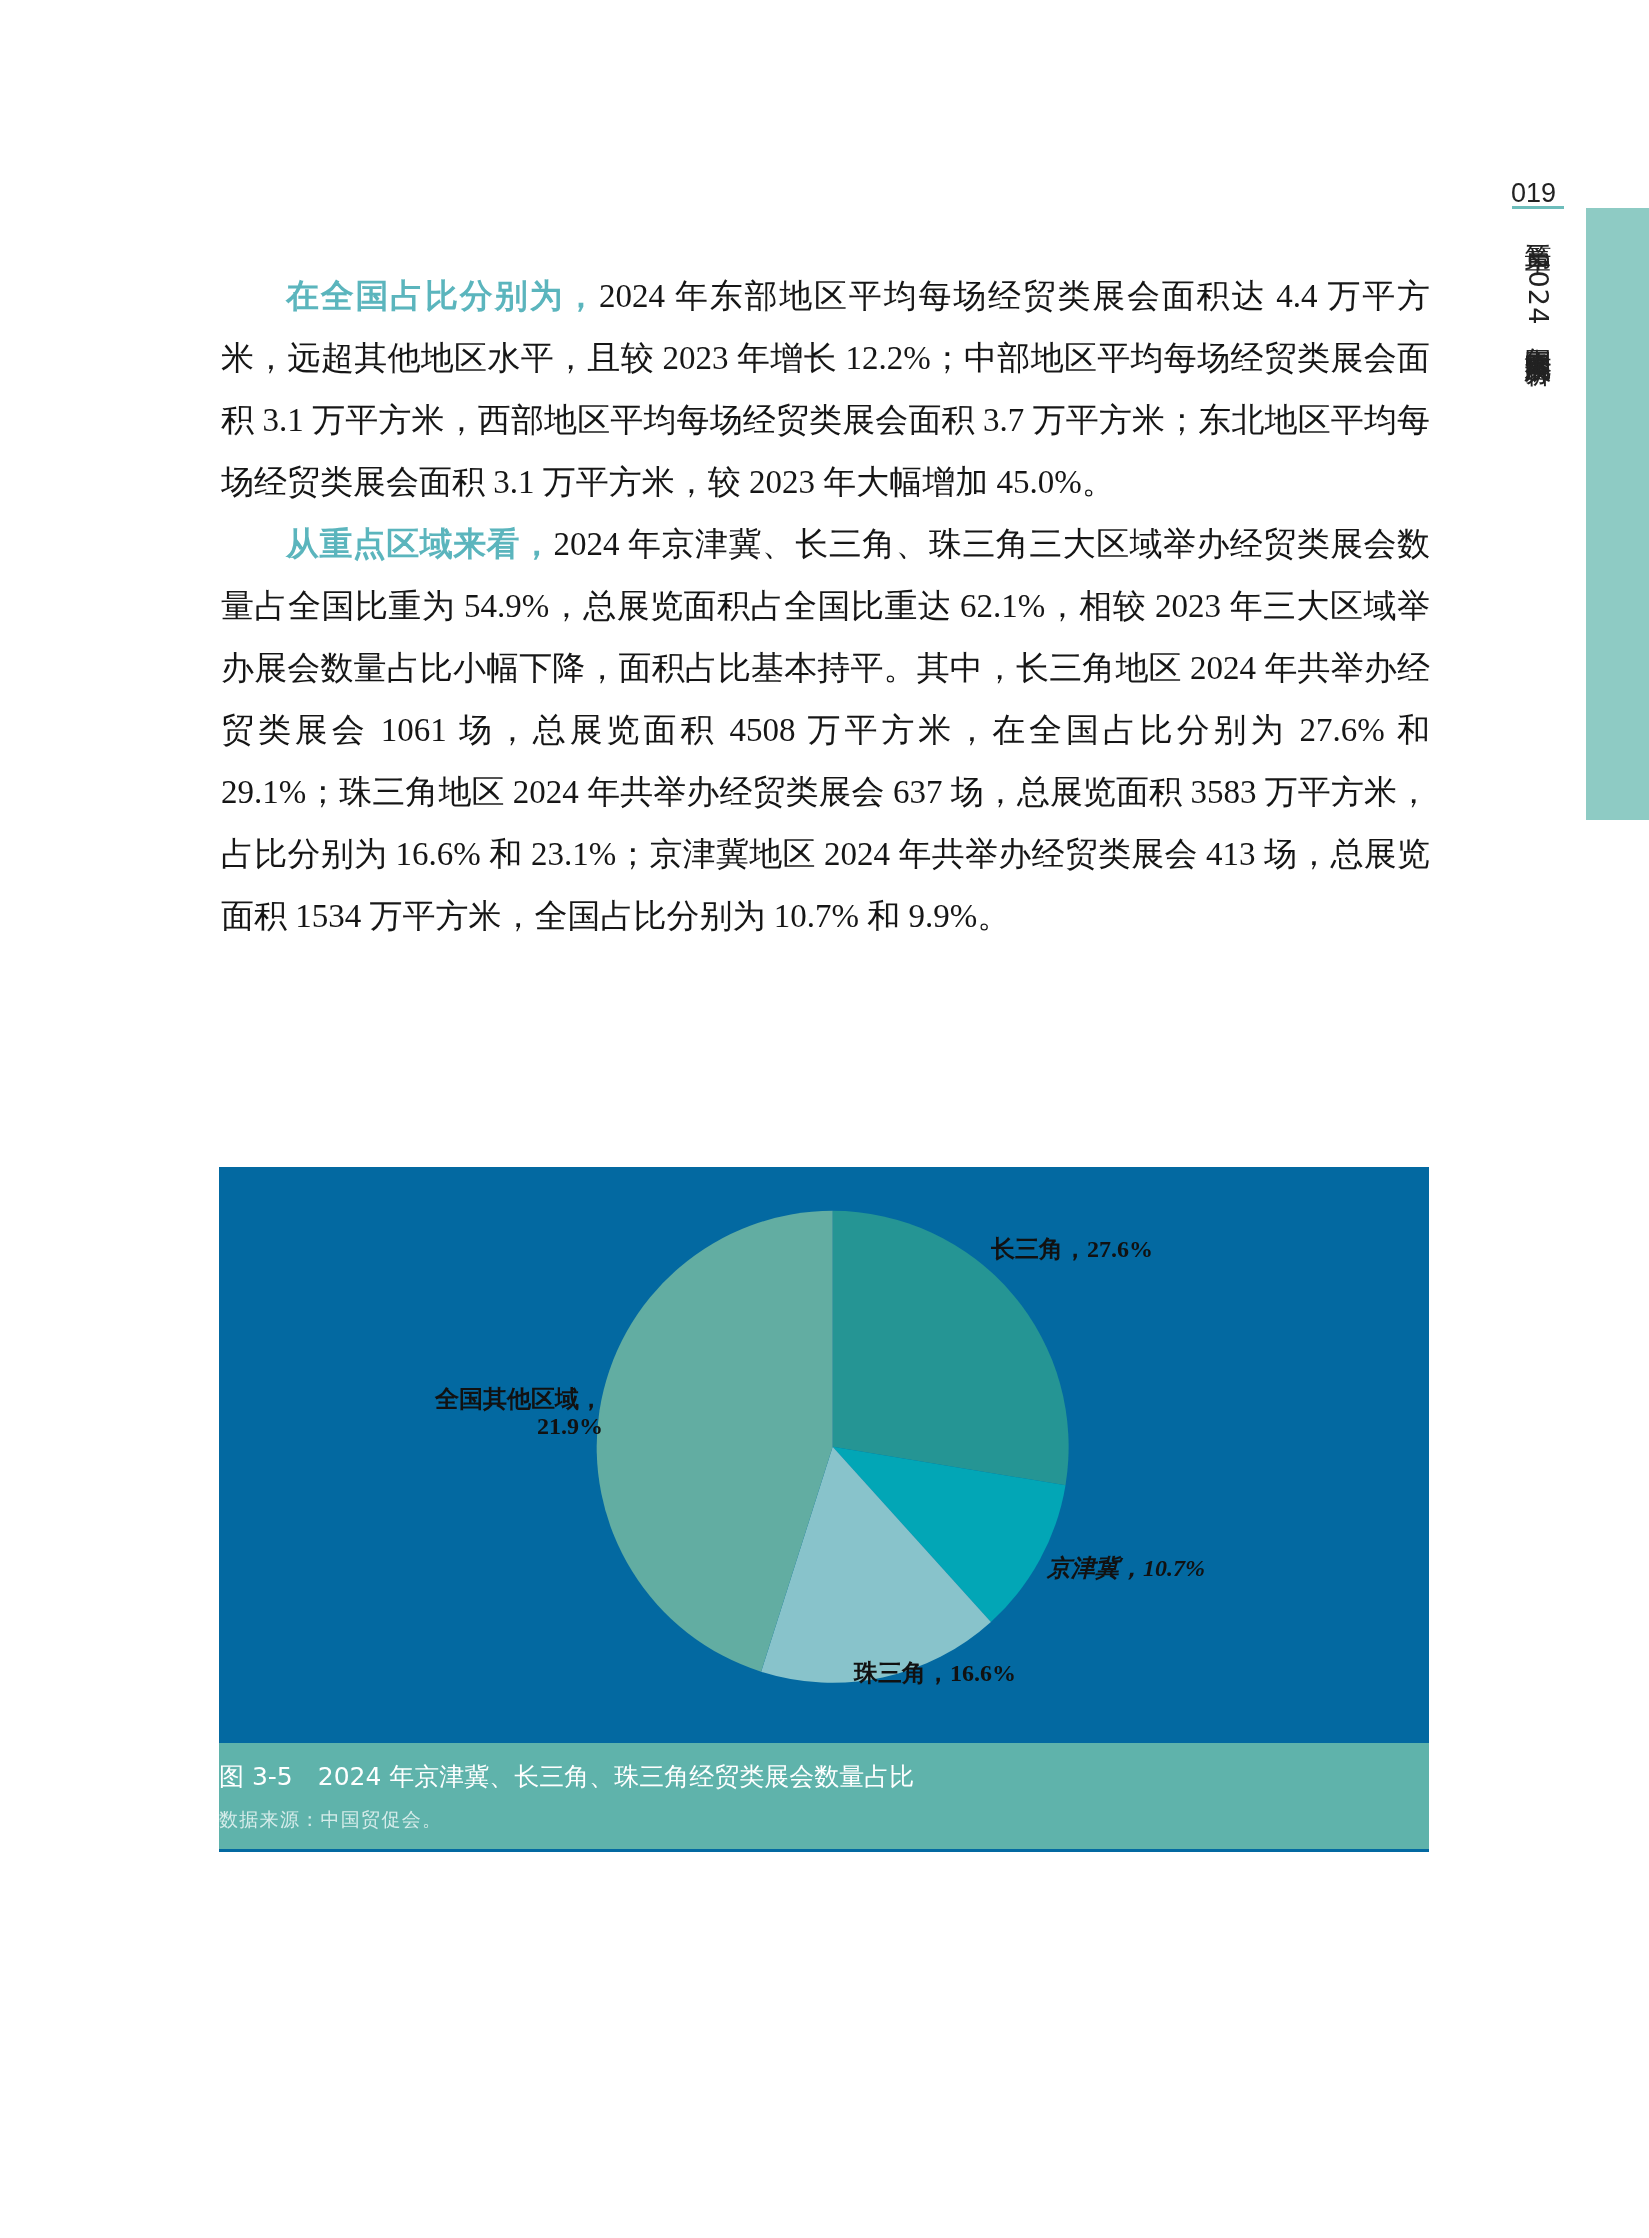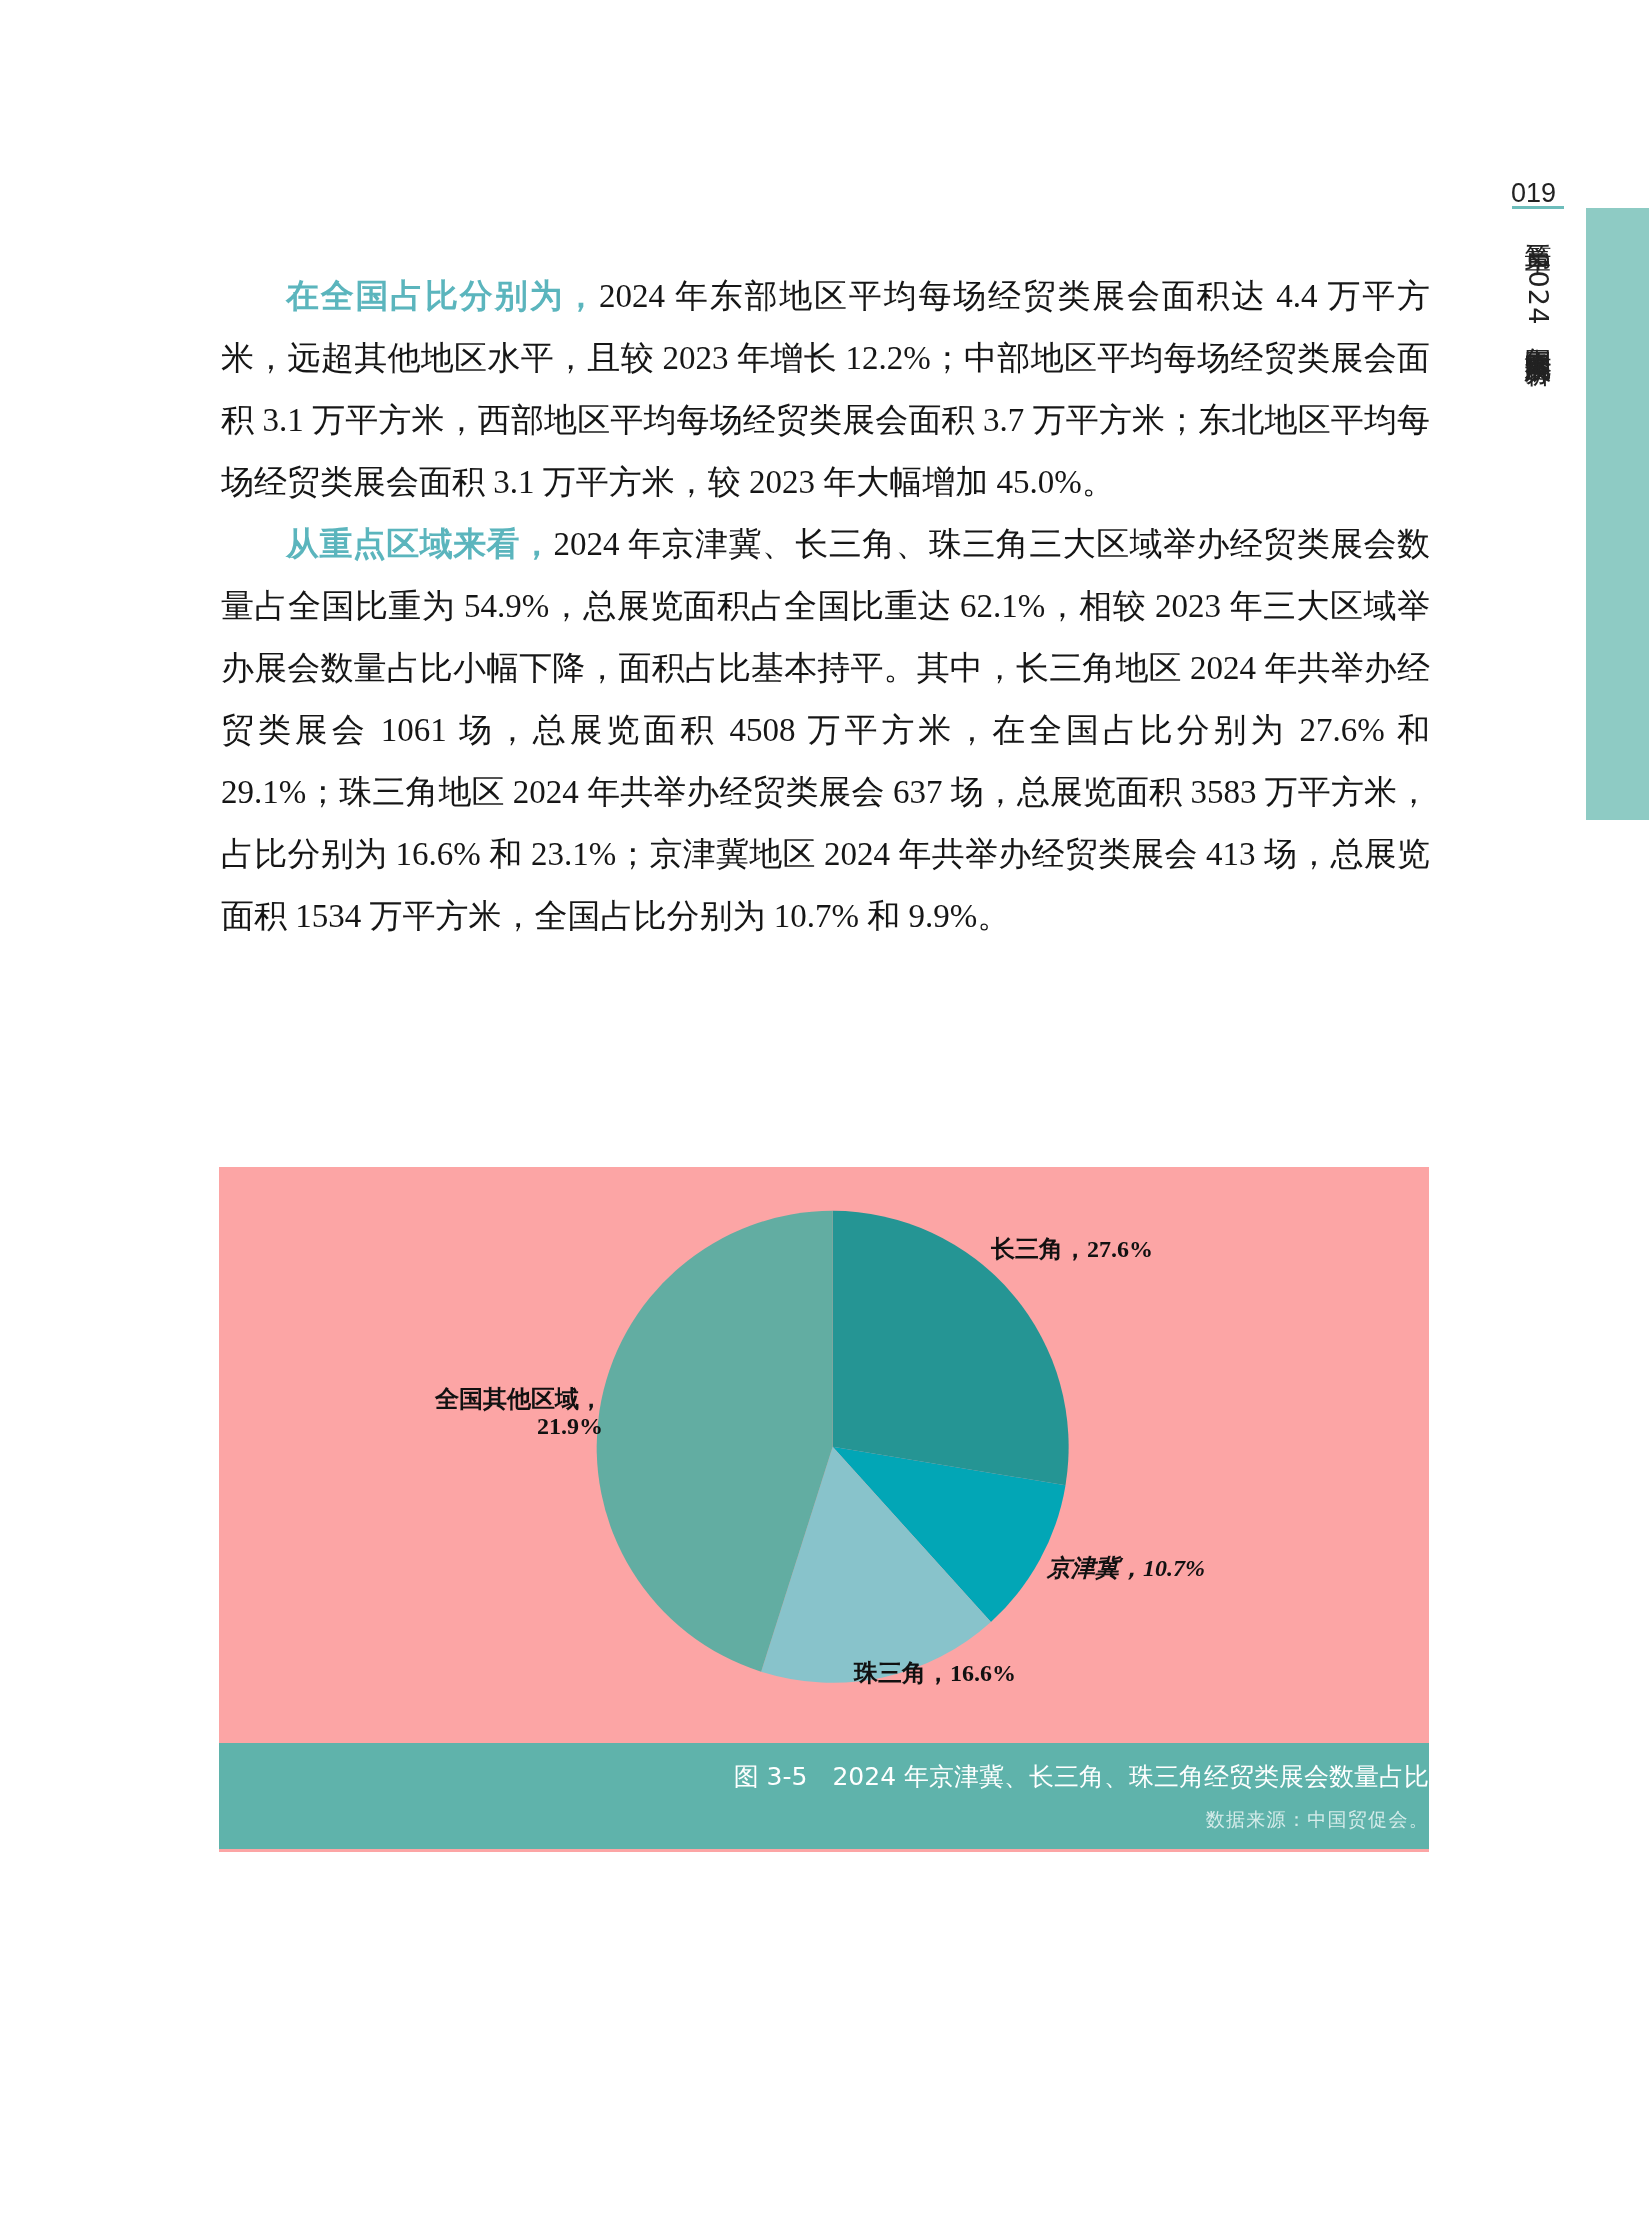--- a/index.html
+++ b/index.html
@@ -20,30 +20,30 @@
     line-height: 36px;
   }
   .chapter-vertical .gap { display: inline-block; height: 25px; }
   .body-text {
     position: absolute; left: 221px; top: 265px; width: 1209px;
     font-size: 33px; line-height: 62px; text-align: justify; color: #161616;
   }
   .body-text p { margin: 0 0 0 0; text-indent: 65px; }
   .body-text p + p { margin-top: 0; }
   .lead { color: #5bb5bd; font-weight: bold; font-family: "DejaVu Sans", "Liberation Sans", sans-serif; }
-  .chart-panel { position: absolute; left: 219px; top: 1167px; width: 1210px; height: 685px; background: #fca5a5; }
+  .chart-panel { position: absolute; left: 219px; top: 1167px; width: 1210px; height: 685px; background: #0369a1; }
   .chart-panel svg { position: absolute; left: 0; top: 0; }
   .pie-label {
     position: absolute; font-size: 24px; font-weight: bold; color: #111; white-space: nowrap;
     font-family: "Liberation Serif", "DejaVu Serif", serif; line-height: 27px;
   }
   .pie-label.center { text-align: right; }
   .caption-bar {
     position: absolute; left: 219px; top: 1743px; width: 1210px; height: 106px; background: #5fb3ab;
-    text-align: right; font-family: "DejaVu Sans", "Liberation Sans", sans-serif;
+    text-align: left; font-family: "DejaVu Sans", "Liberation Sans", sans-serif;
   }
   .caption-title { position: absolute; left: 0; right: 0; top: 17.3px; font-size: 25px; color: #ffffff; }
   .caption-source { position: absolute; left: 0; right: 0; top: 64px; font-size: 19px; color: #d6ecea; letter-spacing: 1.3px; }
 </style>
 </head>
 <body>
 
 <div class="page-number">019</div>
 <div class="side-rule"></div>
 <div class="side-tab"></div>

